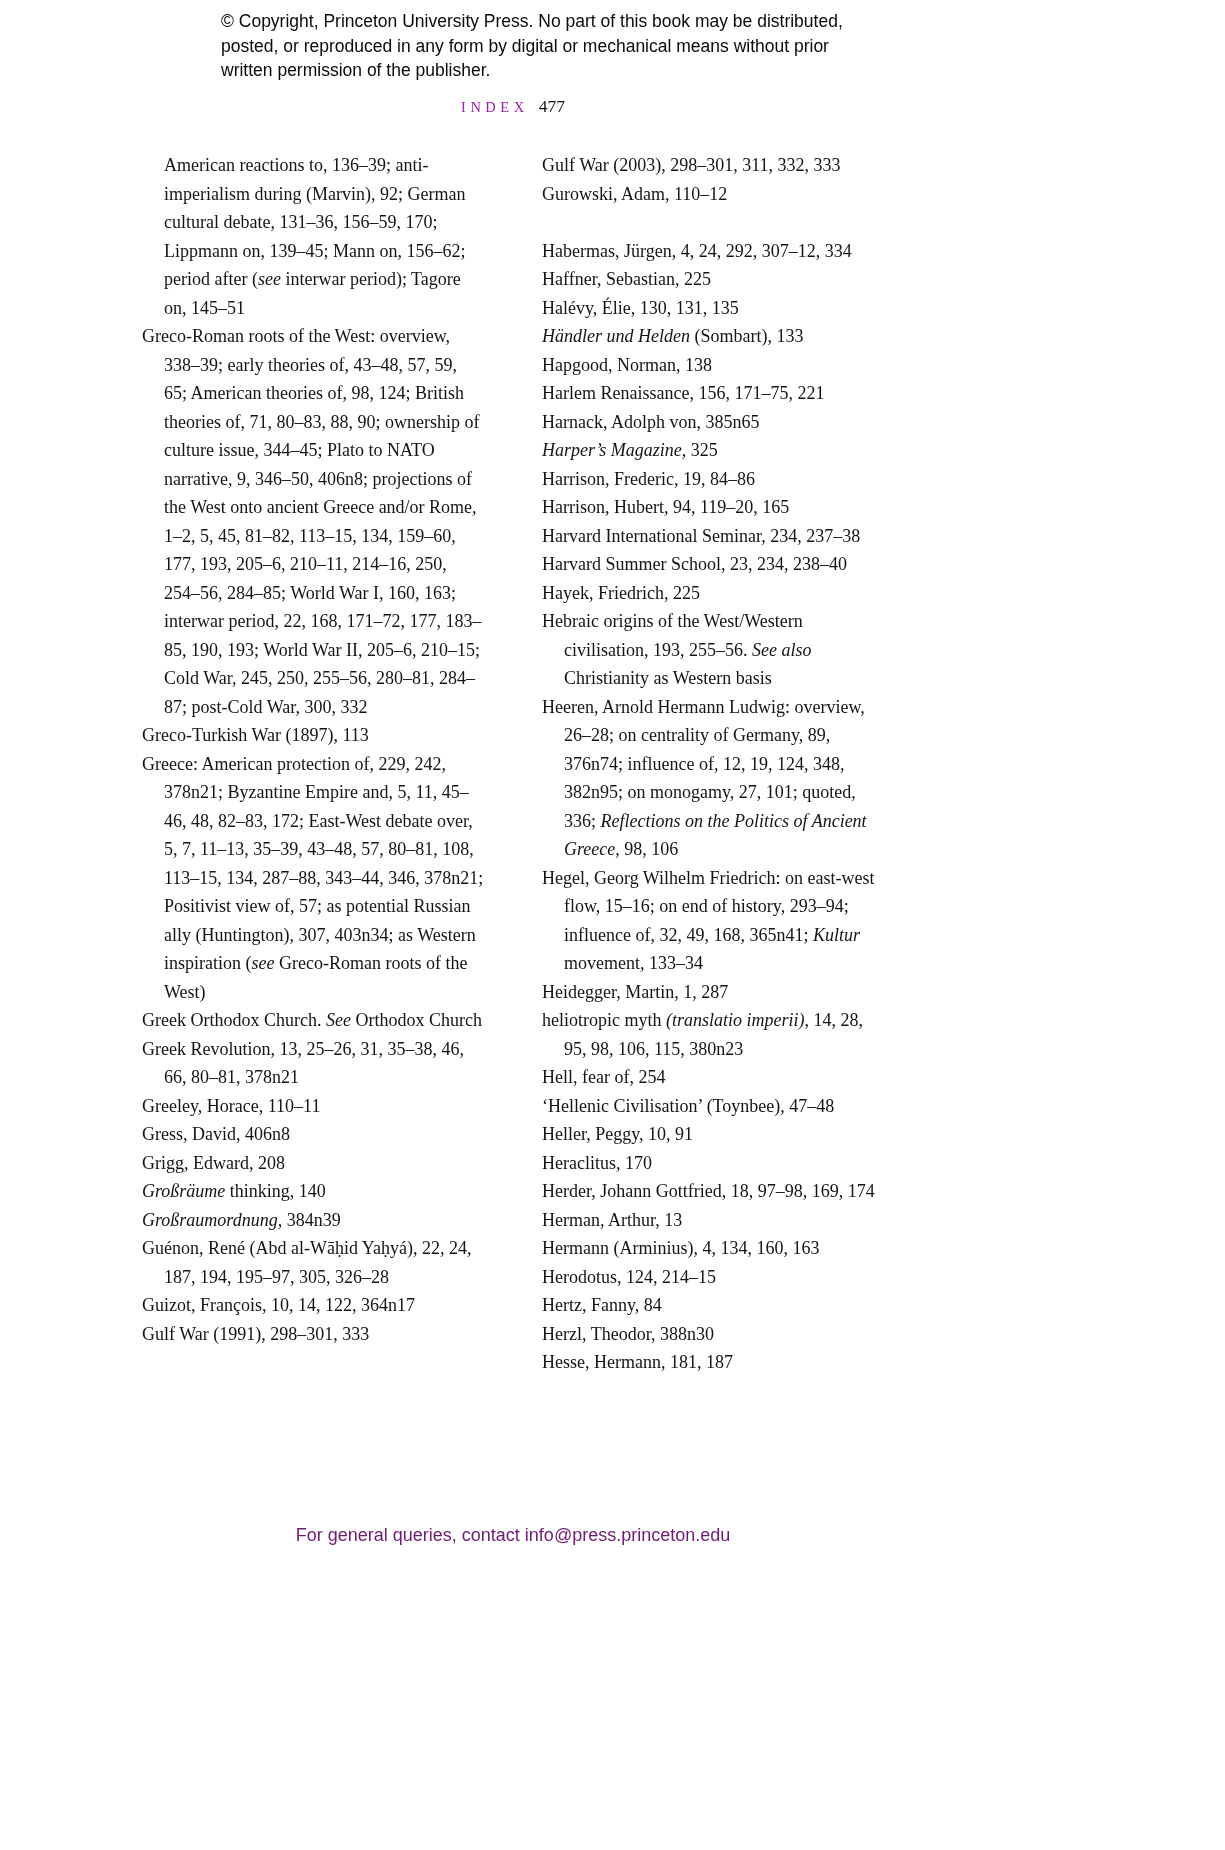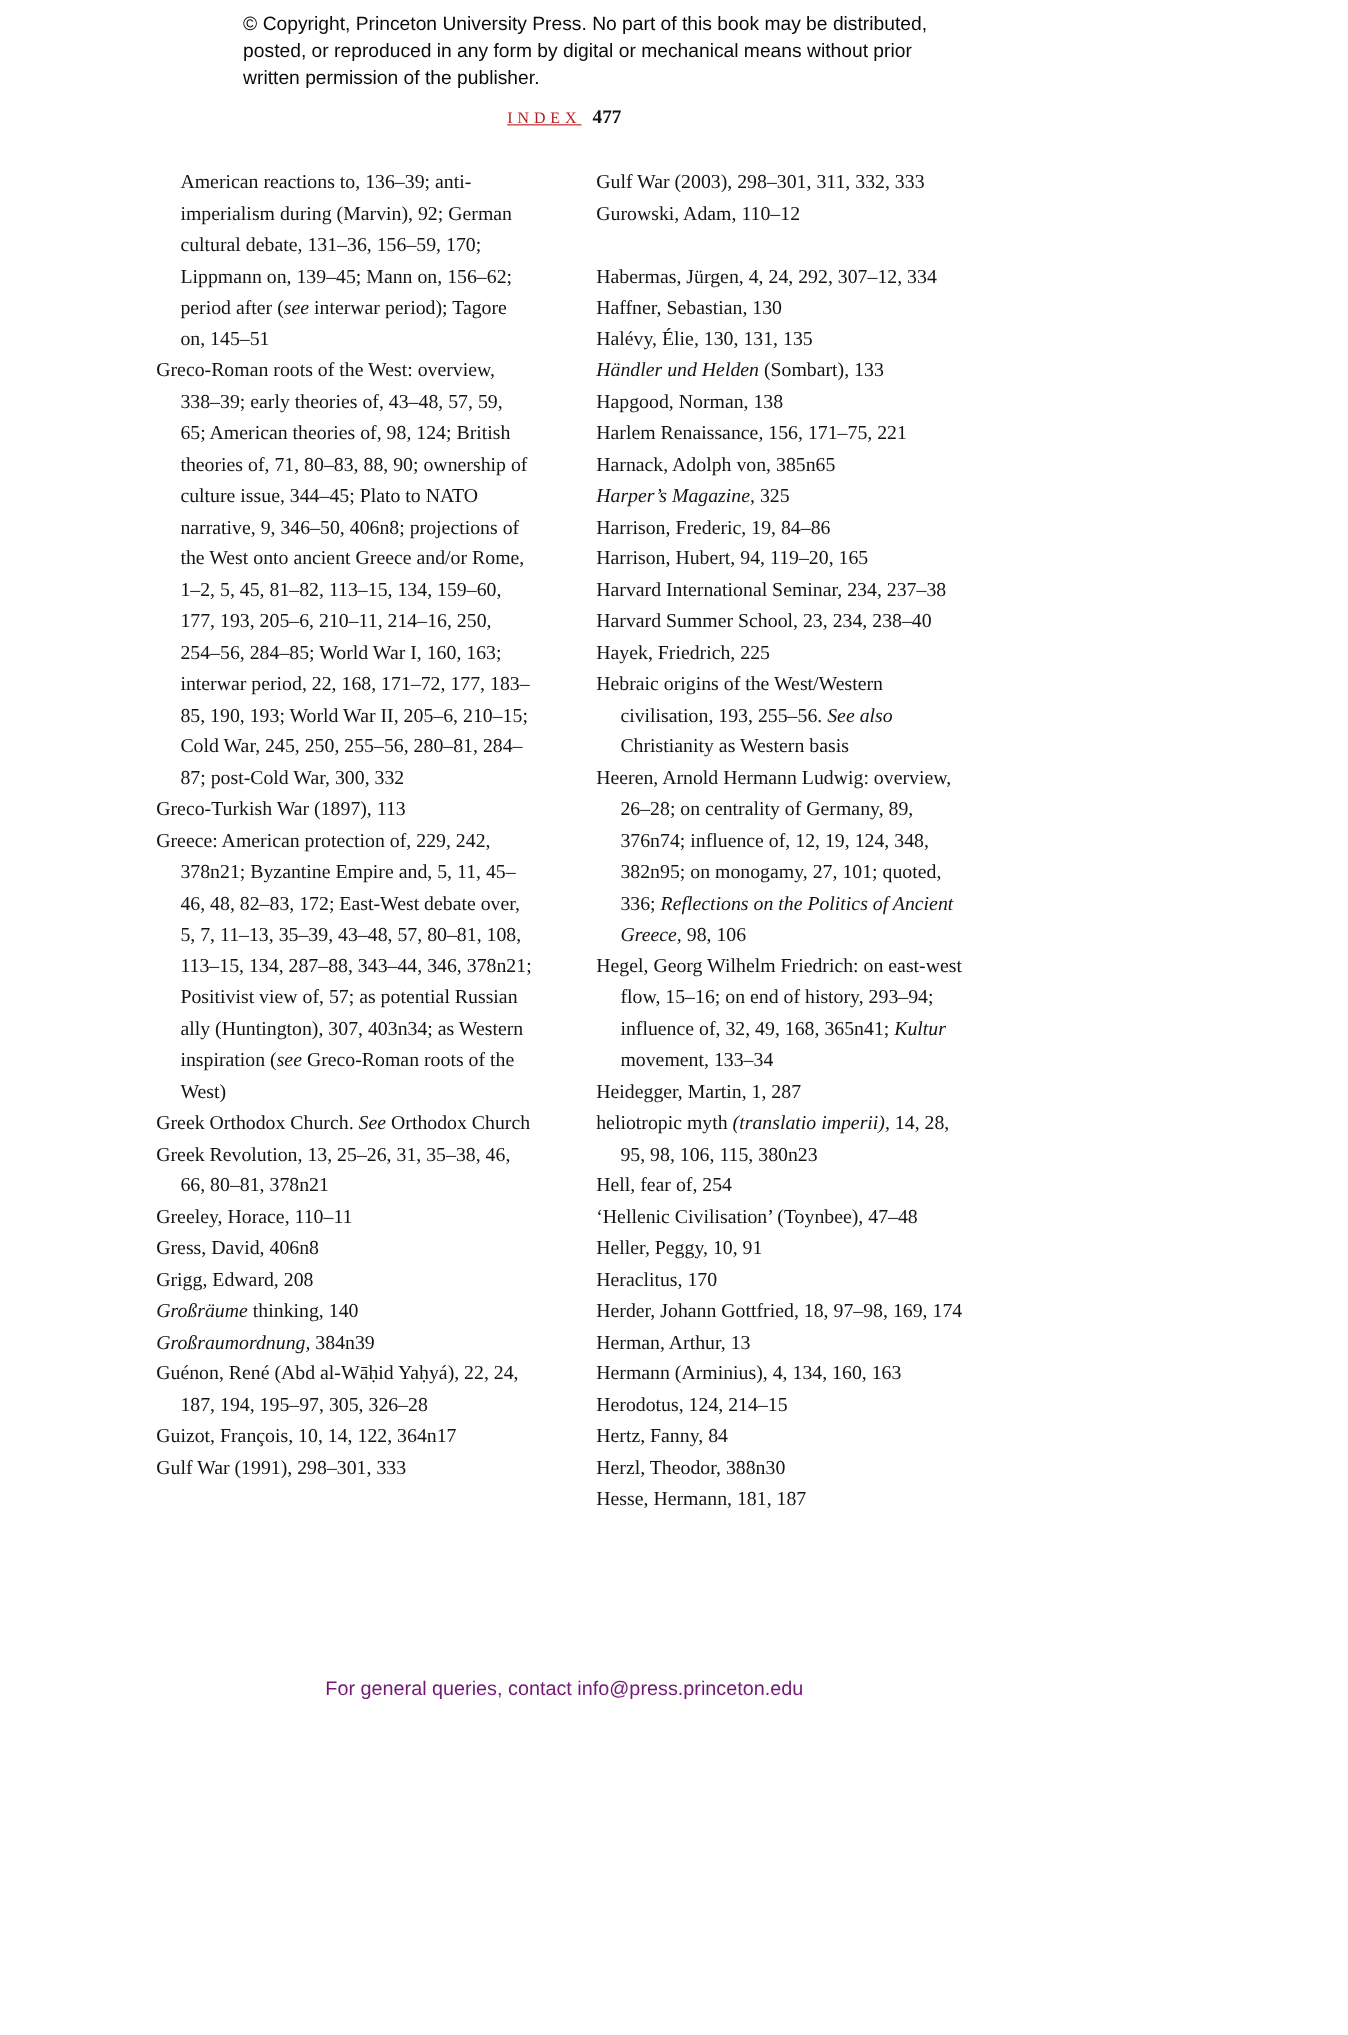--- a/index.html
+++ b/index.html
@@ -25,27 +25,25 @@
   .page-header {
     position: absolute;
     left: 142px;
     top: 96px;
     width: 742px;
     text-align: center;
   }
   .running-head {
     font-size: 14.5px;
     letter-spacing: 4.5px;
-    color: #b91c1c;
-    text-decoration: underline;
+    color: #a21caf;
   }
   .page-number {
     font-size: 17.5px;
     margin-left: 10px;
-    font-weight: bold;
   }
   .columns {
     position: absolute;
     left: 142px;
     top: 151px;
     width: 742px;
     display: flex;
     gap: 58px;
   }
   .col {
@@ -98,21 +96,21 @@
         <div class="entry"><em>Großräume</em><span> thinking, 140</span></div>
         <div class="entry"><em>Großraumordnung,</em><span> 384n39</span></div>
         <div class="entry"><span>Guénon, René (Abd al-Wāḥid Yaḥyá), 22, 24, 187, 194, 195–97, 305, 326–28</span></div>
         <div class="entry"><span>Guizot, François, 10, 14, 122, 364n17</span></div>
         <div class="entry"><span>Gulf War (1991), 298–301, 333</span></div>
       </div>
     <div class="col">
         <div class="entry"><span>Gulf War (2003), 298–301, 311, 332, 333</span></div>
         <div class="entry"><span>Gurowski, Adam, 110–12</span></div>
         <div class="entry gap-before"><span>Habermas, Jürgen, 4, 24, 292, 307–12, 334</span></div>
-        <div class="entry"><span>Haffner, Sebastian, 130</span></div>
+        <div class="entry"><span>Haffner, Sebastian, 225</span></div>
         <div class="entry"><span>Halévy, Élie, 130, 131, 135</span></div>
         <div class="entry"><em>Händler und Helden</em><span> (Sombart), 133</span></div>
         <div class="entry"><span>Hapgood, Norman, 138</span></div>
         <div class="entry"><span>Harlem Renaissance, 156, 171–75, 221</span></div>
         <div class="entry"><span>Harnack, Adolph von, 385n65</span></div>
         <div class="entry"><em>Harper’s Magazine,</em><span> 325</span></div>
         <div class="entry"><span>Harrison, Frederic, 19, 84–86</span></div>
         <div class="entry"><span>Harrison, Hubert, 94, 119–20, 165</span></div>
         <div class="entry"><span>Harvard International Seminar, 234, 237–38</span></div>
         <div class="entry"><span>Harvard Summer School, 23, 234, 238–40</span></div>

